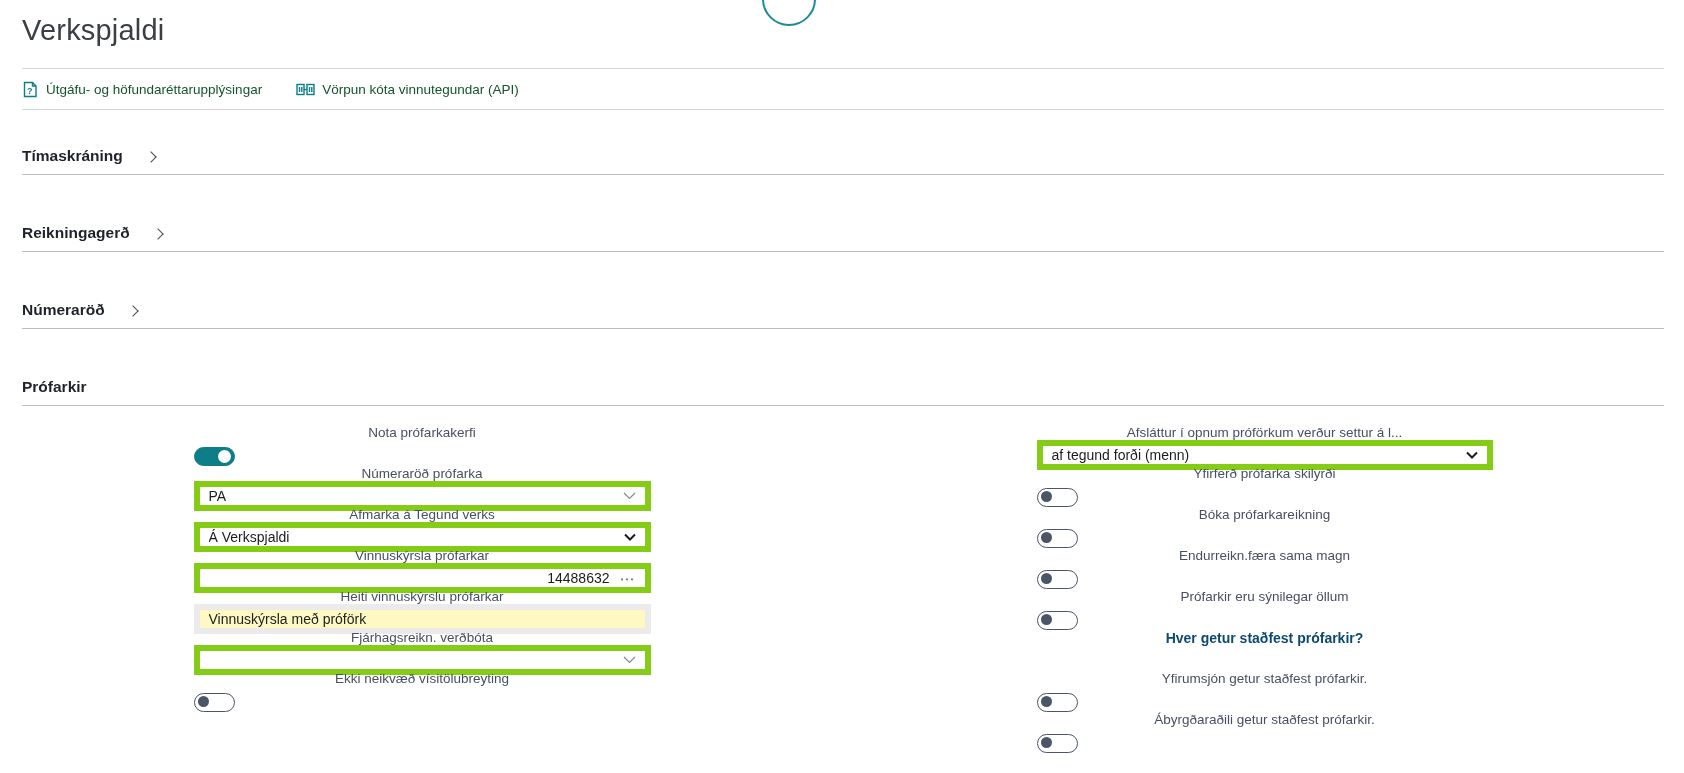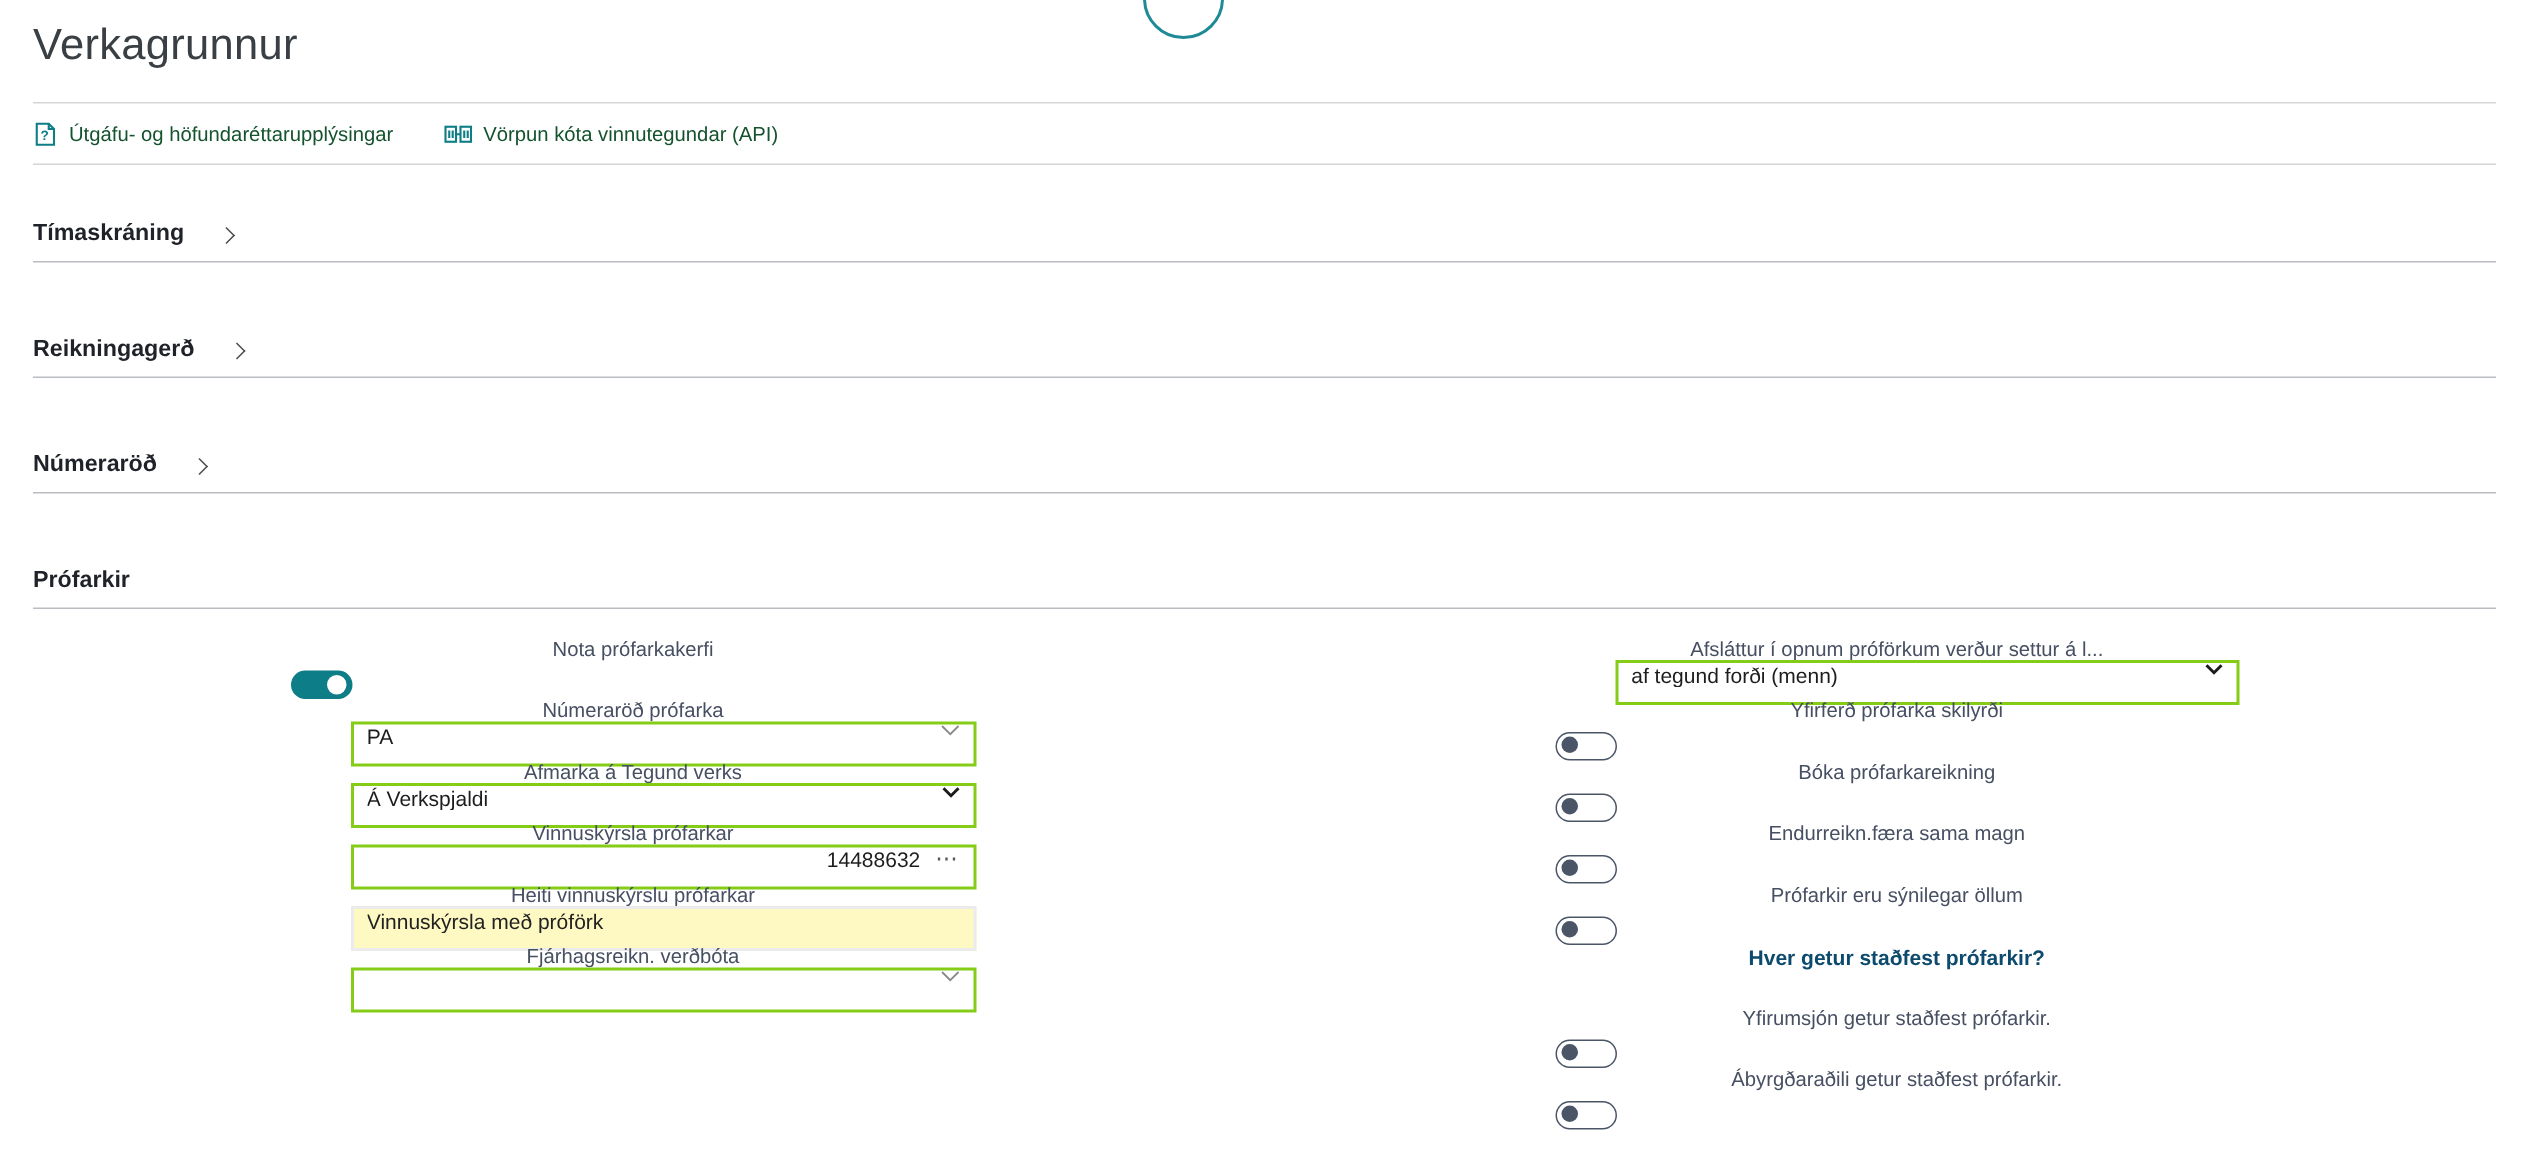--- a/index.html
+++ b/index.html
@@ -43,36 +43,36 @@
   .ctl-l { width:457px; flex:none; display:flex; align-items:center; }
   .ctl-r { width:456px; flex:none; display:flex; align-items:center; }
 
   .toggle { width:41px; height:19px; border-radius:10px; border:1.5px solid #4a5568;
             background:#fff; position:relative; cursor:pointer; flex:none; }
   .toggle .knob { position:absolute; top:2px; left:3px; width:11px; height:11px;
                   border-radius:50%; background:#4a5568; }
   .toggle[data-state="on"]  { background:#0d7d87; border-color:#0d7d87; }
   .toggle[data-state="on"] .knob { left:auto; right:2.5px; top:1.5px; width:13px; height:13px; background:#fff; }
 
-  .input { height:30px; width:100%; border:2px solid #84cc16; background:#fff;
-           display:flex; align-items:flex-start; padding:0 9px; font-size:14px; color:#1d1d1d;margin-left:40px; }
+  .input { height:30px; width:100%; border:6px solid #84cc16; background:#fff;
+           display:flex; align-items:center; padding:0 9px; font-size:14px; color:#1d1d1d; }
   .input .val { flex:1 1 auto; white-space:nowrap; overflow:hidden; }
   .input .val.right { text-align:right; }
   .input.disabled { background:#fef9c3; border-color:#ebebec; color:#222; }
   .assist { flex:none; margin-left:10px; color:#565656; font-size:15px; line-height:1;
             letter-spacing:1px; cursor:pointer; }
   .chev-svg { flex:none; margin-left:8px; display:block; }
 </style>
 </head>
 <body>
 
 <div class="page">
   <div class="top-arc"></div>
 
-  <h1 class="title">Verkagrunnur</h1>
+  <h1 class="title">Verkspjaldi</h1>
   <div class="rule top1"></div>
 
   <div class="toolbar">
     <div class="tb-item">
       <svg width="17" height="17" viewBox="0 0 17 17">
         <path d="M2.5 1.5 h8 l3.5 3.5 v10.5 h-11.5 z" fill="none" stroke="#0d7d87" stroke-width="1.4"></path>
         <path d="M10.5 1.5 v3.5 h3.5" fill="none" stroke="#0d7d87" stroke-width="1.4"></path>
         <text x="5" y="12.5" font-size="9" font-weight="bold" fill="#0d7d87" font-family="Liberation Sans, sans-serif">?</text>
       </svg>
       <span class="tb-label">Útgáfu- og höfundaréttarupplýsingar</span>
@@ -190,20 +190,29 @@
         <div class="ctl-l">
           <div class="input">
             <span class="val"></span>
             <svg class="chev-svg" width="13" height="8" viewBox="0 0 13 8">
               <path d="M1 1 L6.5 6.5 L12 1" fill="none" stroke="#8a8a8a" stroke-width="1.2"></path>
             </svg>
           </div>
         </div>
       </div>
 
+      <div class="row">
+        <span class="flabel">Ekki neikvæð vísitölubreyting</span>
+        <span class="leader"></span>
+        <div class="ctl-l">
+          <div class="toggle" data-state="off">
+              <span class="knob"></span>
+            </div>
+        </div>
+      </div>
 
     </div>
 
     <div class="col gap"></div>
 
     <div class="col right">
 
       <div class="row">
         <span class="flabel">Afsláttur í opnum próförkum verður settur á l...</span>
         <span class="leader"></span>

